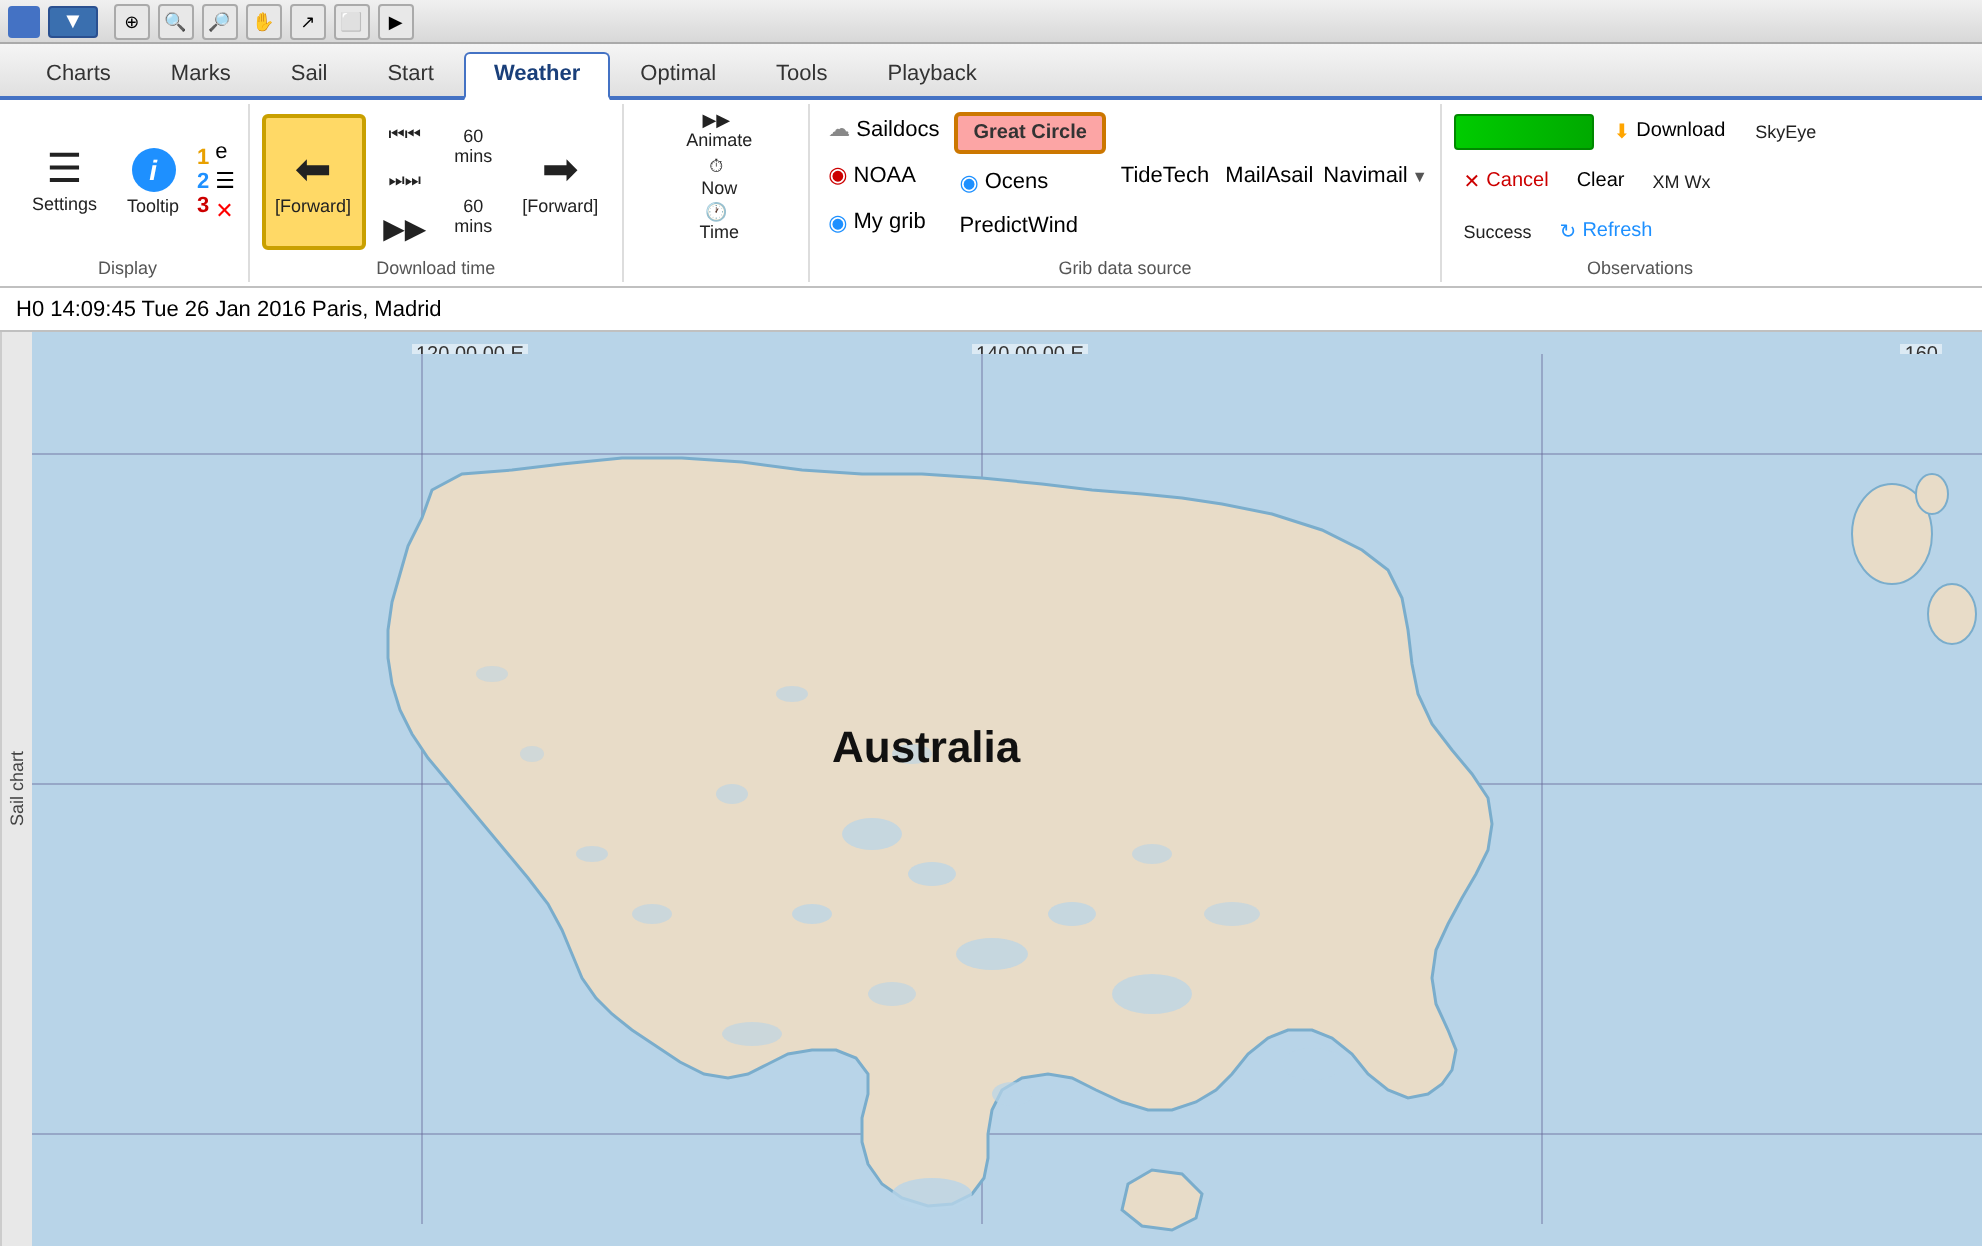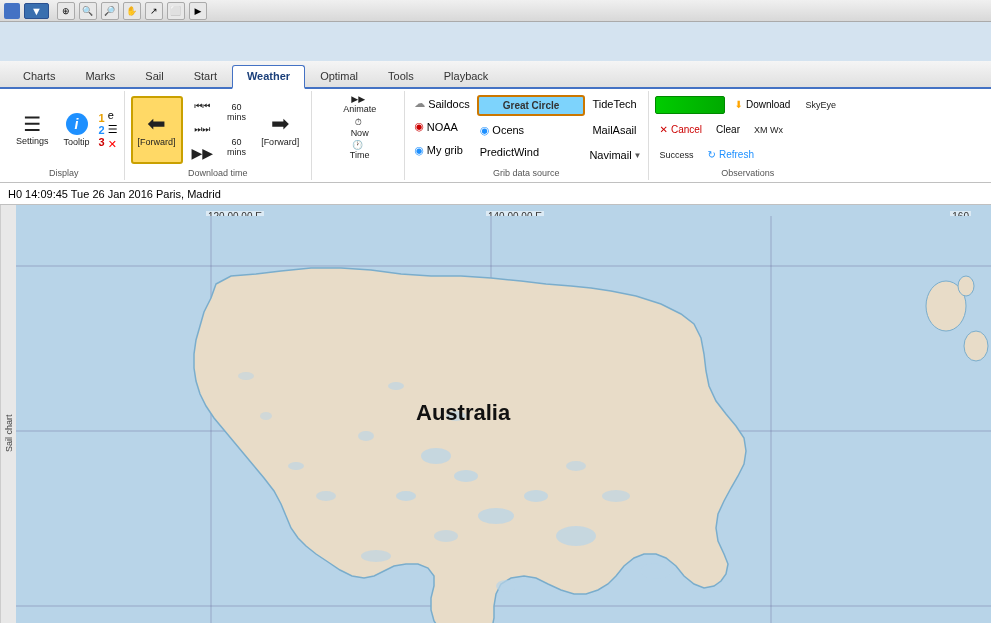--- a/index.html
+++ b/index.html
@@ -49,21 +49,20 @@
     }
 
     
     .ribbon-tabs {
       background: linear-gradient(to bottom, #f5f5f5, #e0e0e0);
       display: flex;
       align-items: flex-end;
       padding: 0 8px;
       border-bottom: 2px solid #4472c4;
       height: 28px;
-      margin-top: 39px;
     }
     .ribbon-tab {
       padding: 4px 14px;
       font-size: 11px;
       cursor: pointer;
       border: 1px solid transparent;
       border-bottom: none;
       border-radius: 3px 3px 0 0;
       color: #333;
       background: transparent;
@@ -233,24 +232,24 @@
     .map-label-australia {
       position: absolute;
       font-size: 22px;
       font-weight: bold;
       color: #111;
       pointer-events: none;
     }
 
     
     .great-circle-btn {
-      background: #7dd3fc;
+      background: #fca5a5;
       border: 2px solid #cc7700;
       border-radius: 3px;
-      padding: 3px 24px;
+      padding: 3px 8px;
       font-size: 10px;
       font-weight: bold;
       cursor: pointer;
       color: #333;
     }
 
     .green-bar {
       width: 70px;
       height: 18px;
       background: linear-gradient(to right, #00cc00, #00aa00);
@@ -449,21 +448,21 @@
         <button class="great-circle-btn">Great Circle</button>
         <div class="saildocs-row">
           <span style="color:#1e90ff;">◉</span>
           <span>Ocens</span>
         </div>
         <div class="saildocs-row">
           <span>PredictWind</span>
         </div>
       </div>
 
-      <div style="display:flex; flex-direction:column; gap:12px; justify-content:flex-end; height:68px;">
+      <div style="display:flex; flex-direction:row; gap:2px; justify-content:center; height:68px;">
         <div class="saildocs-row">
           <span>TideTech</span>
         </div>
         <div class="saildocs-row">
           <span>MailAsail</span>
         </div>
         <div class="navimail-row">
           <span>Navimail</span>
           <span class="dropdown-arrow">▼</span>
         </div>

